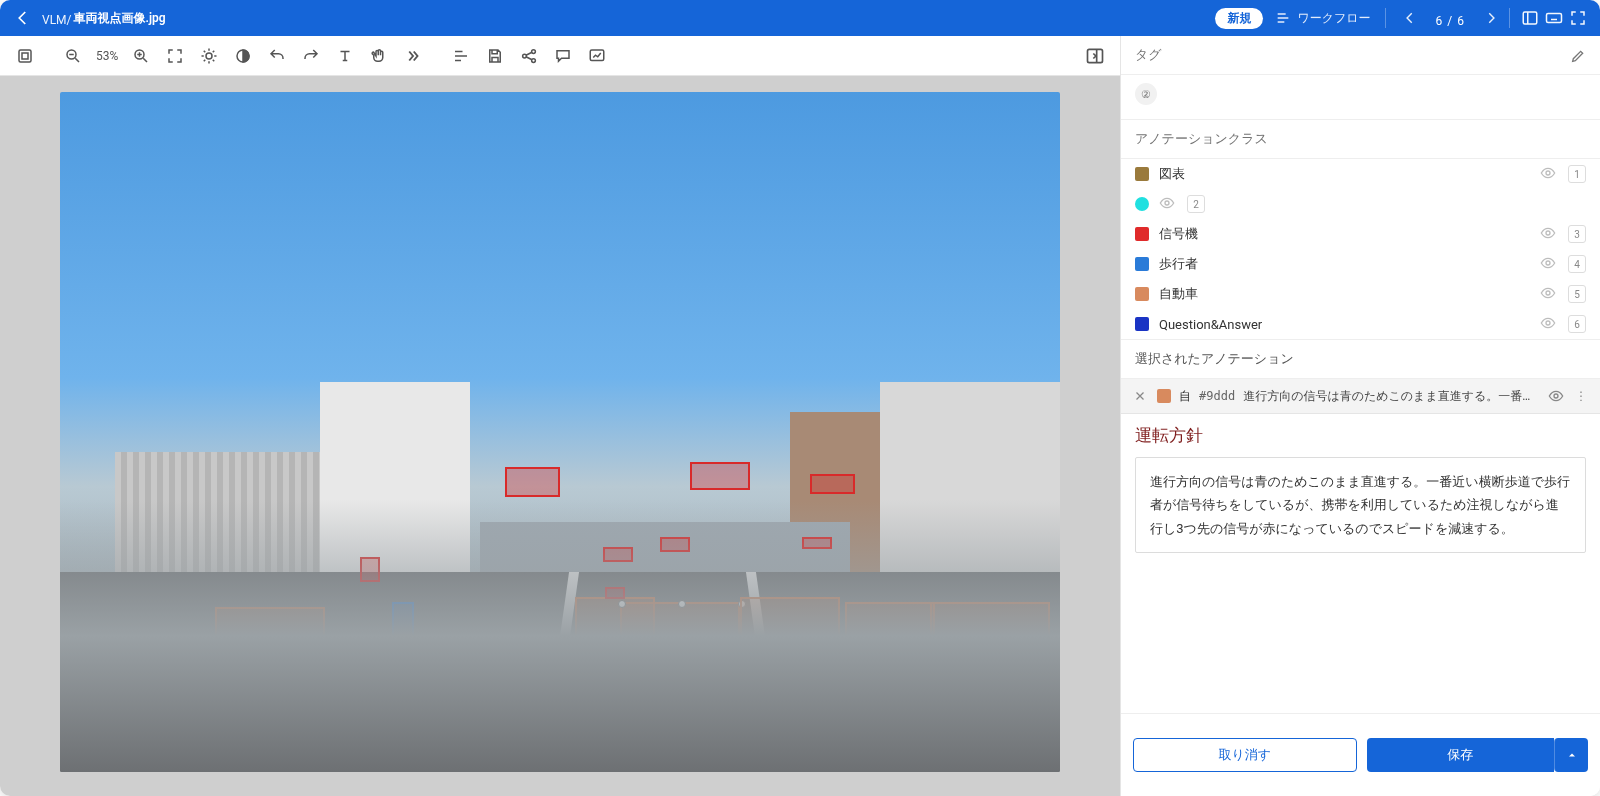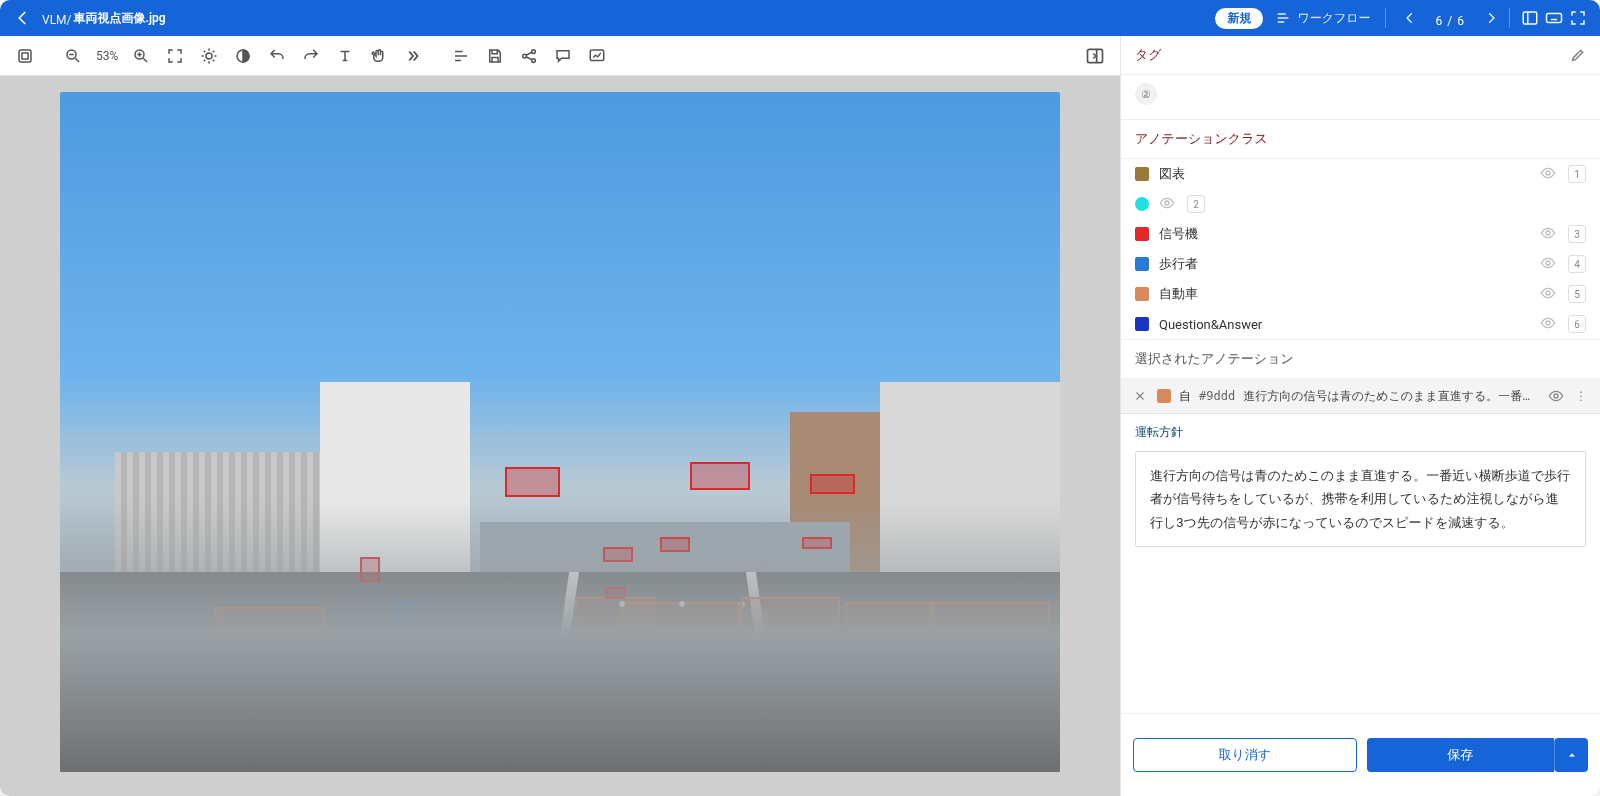--- a/index.html
+++ b/index.html
@@ -41,41 +41,41 @@
   .bldg { position:absolute; background:#d9d9d9; }
 
   
   .box { position:absolute; border:2px solid; }
   .box.car { border-color:#d87644; background:rgba(216,118,68,.35); }
   .box.sig { border-color:#d82a2a; background:rgba(216,42,42,.35); }
   .box.ped { border-color:#2a7bd8; background:rgba(42,123,216,.35); }
   .handle { position:absolute; width:8px; height:8px; background:#fff; border:1px solid #666; border-radius:50%; }
 
   
-  .sec-head { display:flex; align-items:center; justify-content:space-between; padding:10px 14px; font-size:13px; color:#7f1d1d; border-bottom:1px solid #eee; }
+  .sec-head { display:flex; align-items:flex-end; justify-content:space-between; padding:10px 14px; font-size:13px; color:#737373; border-bottom:1px solid #eee; }
   .tag-row { padding:8px 14px 14px; border-bottom:1px solid #eee; }
   .tag-chip { display:inline-flex; align-items:center; justify-content:center; width:22px; height:22px; border-radius:50%; background:#f1f1f1; color:#777; font-size:11px; }
 
   .class-list { flex:0 0 auto; overflow:auto; }
   .class-row { display:flex; align-items:center; padding:6px 14px; gap:10px; font-size:13px; }
   .swatch { width:14px; height:14px; border-radius:2px; flex-shrink:0; }
   .swatch.circle { border-radius:50%; }
   .class-label { flex:1; color:#333; }
   .eye { width:18px; height:18px; opacity:.55; cursor:pointer; }
   .key { min-width:18px; height:18px; border:1px solid #ddd; border-radius:3px; font-size:10px; display:flex; align-items:center; justify-content:center; color:#888; }
 
   .sel-head { padding:10px 14px; font-size:13px; color:#555; border-top:1px solid #eee; border-bottom:1px solid #eee; }
   .sel-row { display:flex; align-items:center; gap:8px; padding:8px 10px; background:#f4f4f4; border-bottom:1px solid #e5e5e5; font-size:12px; }
   .sel-x { width:18px; height:18px; display:flex; align-items:center; justify-content:center; color:#888; cursor:pointer; }
   .sel-sw { width:14px; height:14px; background:#d88a5e; border-radius:2px; }
   .sel-id { font-family:monospace; color:#666; }
   .sel-text { flex:1; white-space:nowrap; overflow:hidden; text-overflow:ellipsis; color:#444; }
   .sel-more { color:#888; width:18px; cursor:pointer; text-align:center; }
 
-  .attr-block { padding:10px 14px 4px; font-size:12px; color:#0c4a6e; }
+  .attr-block { padding:10px 14px 4px; font-size:17px; color:#7f1d1d; }
   .attr-box { margin:6px 14px 10px; border:1px solid #dcdcdc; border-radius:2px; padding:12px 14px; font-size:13px; line-height:1.8; color:#333; min-height:90px; flex:0 0 auto; }
 
   .grow { flex:1; }
   .footer-btns { display:flex; gap:10px; padding:24px 12px; border-top:1px solid #eee; }
   .btn { flex:1; height:34px; border-radius:4px; font-size:13px; display:flex; align-items:center; justify-content:center; cursor:pointer; }
   .btn-cancel { border:1px solid #1565d8; color:#1565d8; background:#fff; }
   .btn-save { background:#1565d8; color:#fff; border:none; }
   .btn-save-dd { width:34px; height:34px; background:#1565d8; display:flex; align-items:center; justify-content:center; border-radius:4px; border-left:1px solid rgba(255,255,255,.25); cursor:pointer; }
 
   svg { display:block; }

